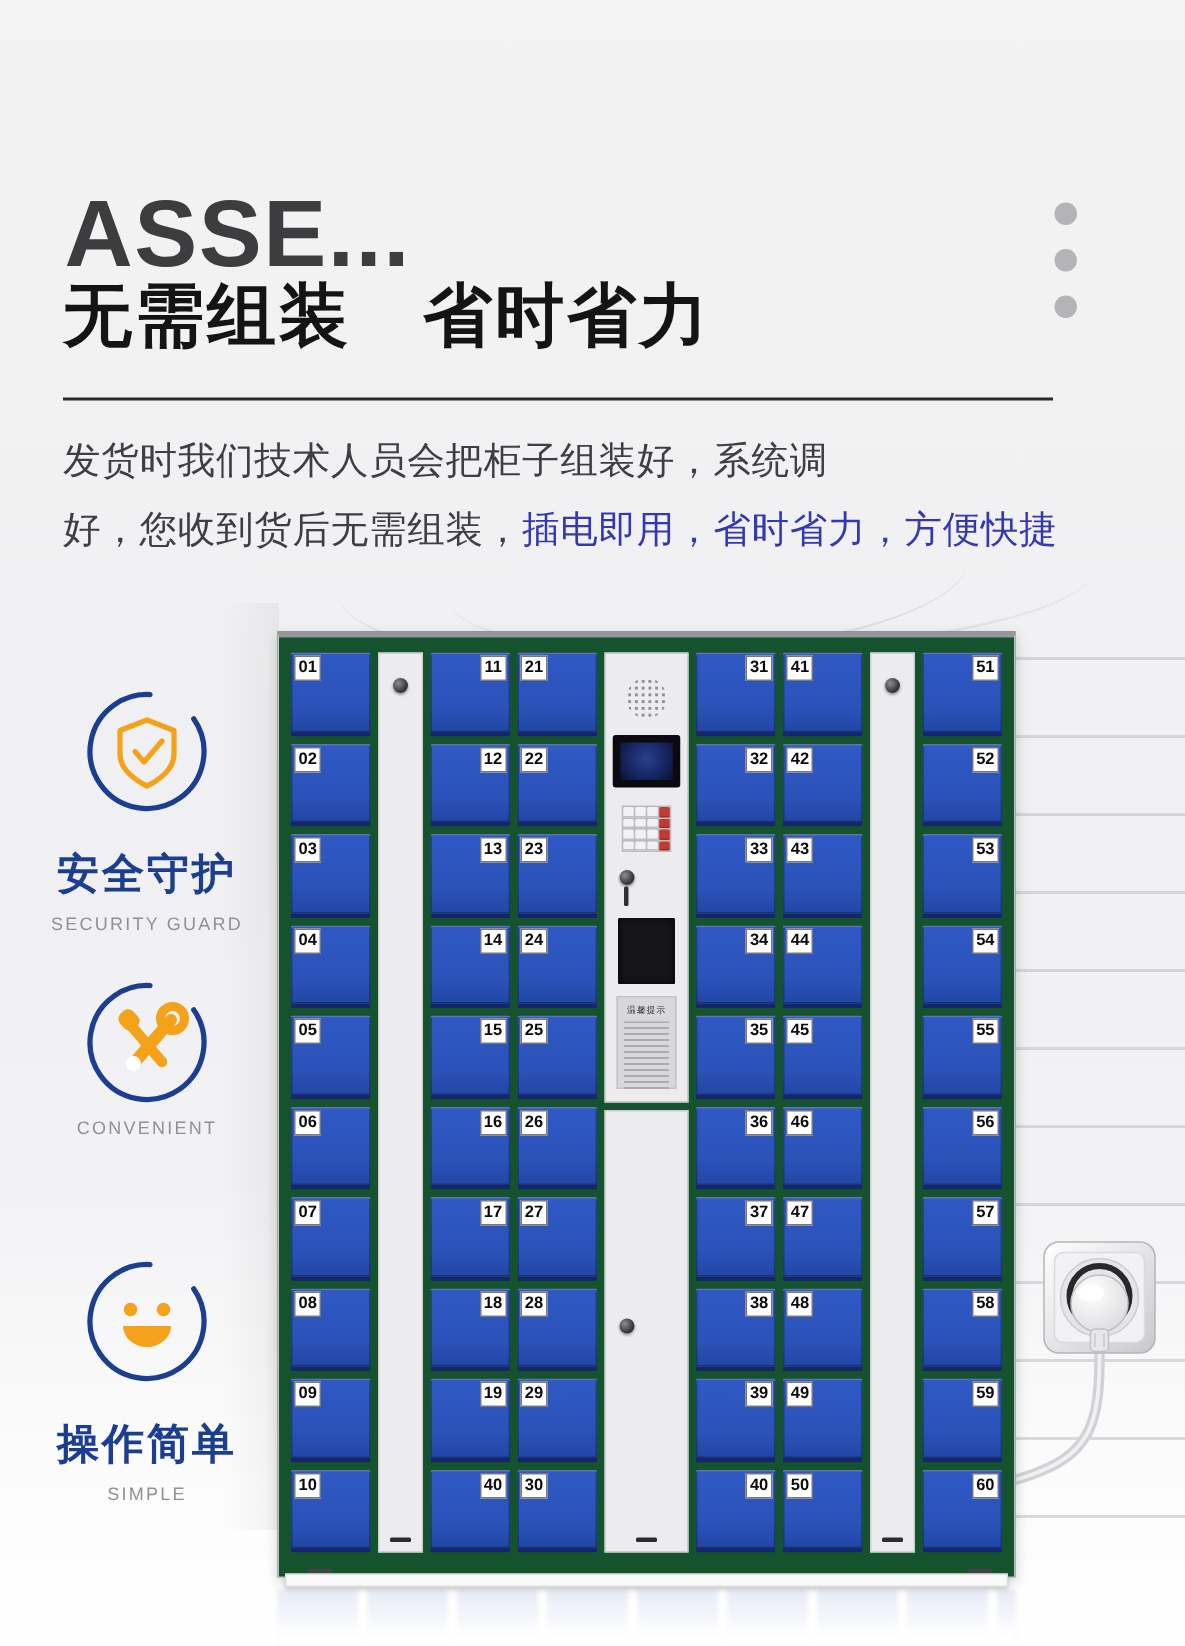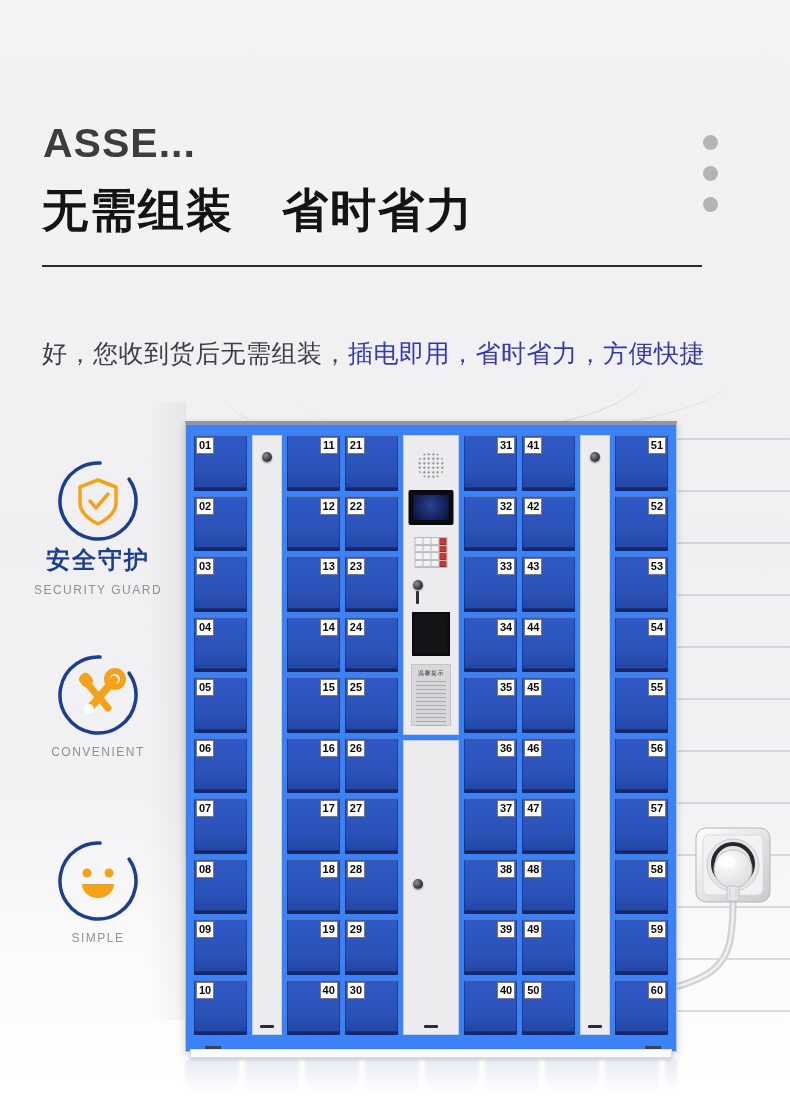--- a/index.html
+++ b/index.html
@@ -4,51 +4,51 @@
 <style>
   * { margin:0; padding:0; box-sizing:border-box; }
   html,body { width:790px; height:1097px; }
   body {
     position:relative; overflow:hidden;
     font-family:"Liberation Sans", sans-serif;
     background:linear-gradient(180deg,#f3f3f4 0%,#f0f0f2 50%,#f2f2f4 72%,#fbfbfc 88%,#ffffff 100%);
   }
 
   
-  .title-en { position:absolute; left:43px; top:120px; font-size:41px; font-weight:600;
+  .title-en { position:absolute; left:43px; top:120px; font-size:63px; font-weight:600;
               color:#3d3d3f; letter-spacing:1px; }
   .title-cn { position:absolute; left:42px; top:180px; font-size:46px; font-weight:700;
               color:#141415; letter-spacing:2px; }
   .divider  { position:absolute; left:42px; top:265px; width:660px; height:2px; background:#2c2c2e; }
   .desc { position:absolute; left:42px; top:284px; width:710px; font-size:25px;
           line-height:46px; color:#3e3e45; letter-spacing:0.5px; }
   .desc .hl { color:#3538ae; }
 
   .dots { position:absolute; left:703px; top:135px; width:16px; }
   .dots .dot { width:15px; height:15px; border-radius:50%; background:#b4b4b7; margin-bottom:16px; }
 
   
   .feature { position:absolute; left:18px; width:160px; text-align:center; }
   .f1 { top:458px; } .f2 { top:652px; } .f3 { top:838px; }
   .feature .icon-wrap { width:84px; height:86px; margin:0 auto; }
-  .feature .cn { font-size:24px; font-weight:700; color:#1c3e90; letter-spacing:2px; }
+  .feature .cn { font-size:28px; font-weight:700; color:#1c3e90; margin-top:20px; letter-spacing:2px; }
   .feature .en { font-size:12px; color:#909095; margin-top:7px; letter-spacing:1.5px; }
 
   
   .wall-lines { position:absolute; left:676px; top:388px; width:114px; height:625px; z-index:0;
     background:repeating-linear-gradient(180deg, rgba(0,0,0,0) 0 50px, rgba(185,185,192,0.5) 50px 52px); }
   .left-shade { position:absolute; left:148px; top:402px; width:38px; height:618px; z-index:0;
     background:linear-gradient(90deg, rgba(0,0,0,0) 0%, rgba(0,0,0,0.045) 100%); }
   .curtain { position:absolute; left:225px; top:330px; width:420px; height:110px; z-index:0;
     border-radius:50%; border-bottom:2px solid rgba(205,205,210,0.55); transform:rotate(-3deg); }
   .curtain.c2 { left:300px; top:345px; width:430px; height:90px; border-bottom-color:rgba(210,210,215,0.45); }
 
   
   .cabinet { position:absolute; left:185px; top:421px; width:492px; height:631px; z-index:2;
-    background:#3b82f6; border:1px solid #c2c2c6; border-top:4px solid #96969b;
+    background:#14532d; border:1px solid #c2c2c6; border-top:4px solid #96969b;
     box-shadow:0 3px 8px rgba(0,0,0,0.18); padding:10px 8px 16px 8px; }
   .cab-cols { display:flex; gap:5px; height:100%; }
   .col-doors { flex:54 1 0; display:grid; grid-template-rows:repeat(10,1fr); gap:5px; }
   .door { position:relative; border-radius:1px;
     background:linear-gradient(180deg,#3059c6 0%,#2b52b8 68%,#2346a5 100%);
     border-bottom:3px solid #15266b;
     box-shadow:inset 0 1px 0 rgba(255,255,255,0.28), inset 0 0 0 1px rgba(0,0,25,0.28); }
   .badge { position:absolute; top:2px; background:#ffffff; color:#0a0a0a; border:1px solid #77777c;
     font-size:11px; font-weight:700; line-height:1; padding:2px 2px; min-width:18px; text-align:center; }
   .badge-l { left:2px; } .badge-r { right:2px; }
@@ -109,21 +109,21 @@
 
 <div class="curtain"></div>
 <div class="curtain c2"></div>
 <div class="left-shade"></div>
 <div class="wall-lines"></div>
 
 <div class="title-en">ASSE...</div>
 <div class="title-cn">无需组装　省时省力</div>
 <div class="divider"></div>
 <div class="desc">
-  <br>
+  <span>发货时我们技术人员会把柜子组装好，系统调</span><br>
   <span>好，您收到货后无需组装，</span><span class="hl">插电即用，省时省力，方便快捷</span>
 </div>
 
 <div class="dots">
   <div class="dot"></div>
   <div class="dot"></div>
   <div class="dot"></div>
 </div>
 
 <div class="feature f1">
@@ -156,20 +156,21 @@
 
 <div class="feature f3">
   <div class="icon-wrap">
     <svg width="84" height="86" viewBox="0 0 84 86">
       <circle cx="42" cy="43" r="38" fill="none" stroke="#1c3e90" stroke-width="3.5" stroke-linecap="round" stroke-dasharray="204 35" transform="rotate(-35 42 43)"></circle>
       <circle cx="31" cy="35" r="4.5" fill="#f5a21b"></circle>
       <circle cx="53" cy="35" r="4.5" fill="#f5a21b"></circle>
       <path d="M26 46 H58 A16 14 0 0 1 26 46 Z" fill="#f5a21b"></path>
     </svg>
   </div>
+  <div class="cn">操作简单</div>
   <div class="en">SIMPLE</div>
 </div>
 
 <div class="cabinet">
   <div class="cab-cols">
       <div class="col-doors">
         <div class="door">
           <div class="badge badge-l">01</div>
         </div>
         <div class="door">

